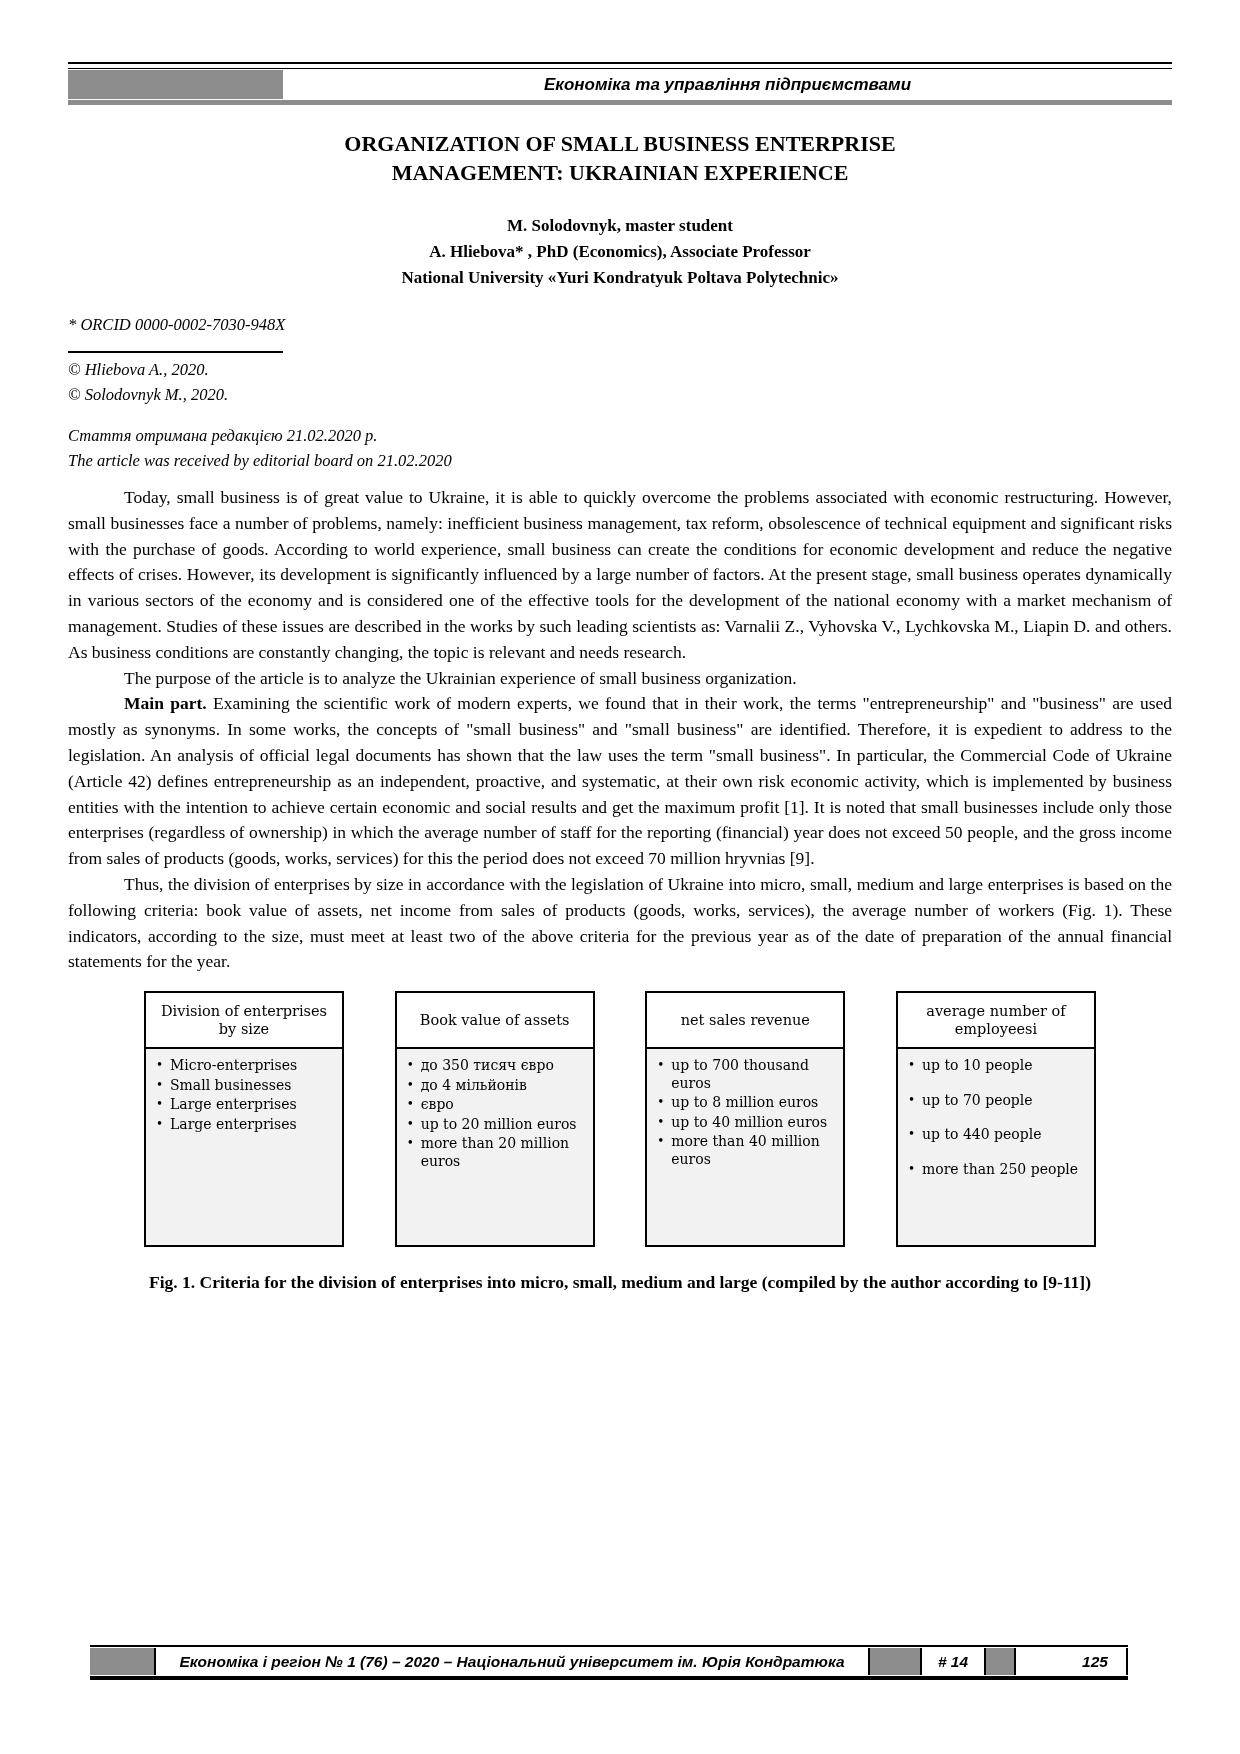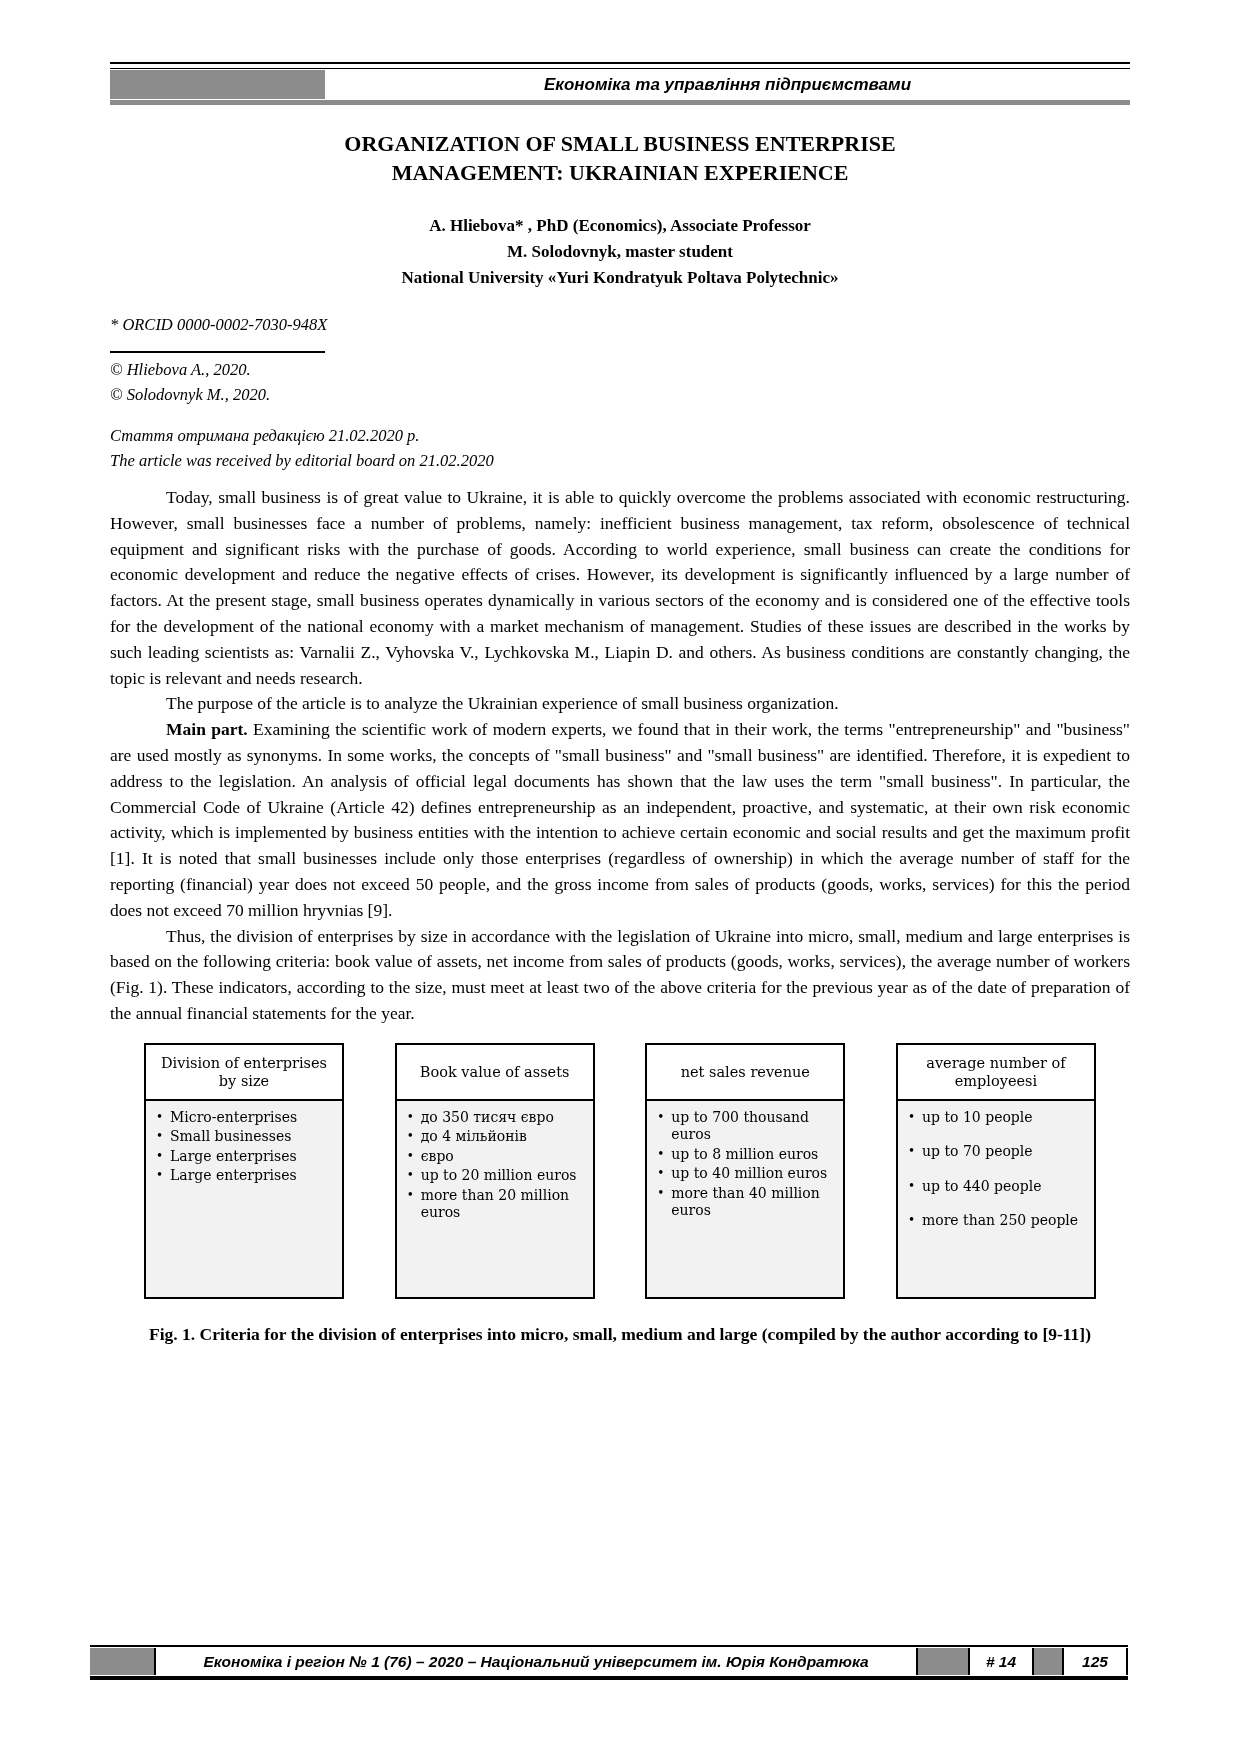--- a/index.html
+++ b/index.html
@@ -4,21 +4,21 @@
 <style>
   html,body{margin:0;padding:0;background:#ffffff;}
   .page{
     position:relative;
     width:1240px;height:1754px;
     background:#ffffff;
     font-family:"Liberation Serif", serif;
     color:#000;
     overflow:hidden;
   }
-  .content{margin:0 110px;}
+  .content{margin:0 68px;}
 
   
   .rule-double{margin-top:62px;height:4px;border-top:2px solid #000;border-bottom:1px solid #000;}
   .header-bar{display:flex;height:29px;margin-top:1px;}
   .header-gray{width:215px;background:#8c8c8c;}
   .header-title{
     flex:1;display:flex;align-items:center;justify-content:center;
     font-family:"Liberation Sans", sans-serif;
     font-style:italic;font-weight:bold;font-size:17px;
   }
@@ -61,21 +61,21 @@
   .footer{position:absolute;left:90px;right:112px;top:1645px;}
   .f-topline{border-top:2px solid #000;}
   .f-bar{display:flex;height:27px;margin-top:1px;}
   .f-cell{
     background:#fff;border-left:2px solid #000;border-right:2px solid #000;
     display:flex;align-items:center;justify-content:center;
     font-family:"Liberation Sans", sans-serif;font-style:italic;font-weight:bold;font-size:15.5px;
   }
   .f-journal{flex:1;}
   .f-issue{width:62px;}
-  .f-page{width:62px;}
+  .f-page{width:62px;padding-left:48px;}
   .f-gray{background:#8c8c8c;}
   .f-g1{width:64px;}
   .f-g2{width:50px;}
   .f-g3{width:28px;}
   .f-bottomline{border-top:4px solid #000;margin-top:1px;}
 </style>
 </head>
 <body>
 
 <div class="page">
@@ -89,22 +89,22 @@
     </div>
     <div class="header-underline"></div>
 
 
     <h1 class="title">
       <span class="tline">ORGANIZATION OF SMALL BUSINESS ENTERPRISE</span>
       <span class="tline">MANAGEMENT: UKRAINIAN EXPERIENCE</span>
     </h1>
 
     <div class="authors">
+      <div>M. Solodovnyk, master student</div>
       <div>A.  Hliebova* , PhD (Economics), Associate Professor</div>
-      <div>M. Solodovnyk, master student</div>
       <div>National University «Yuri Kondratyuk Poltava Polytechnic»</div>
     </div>
 
     <div class="orcid">* ORCID 0000-0002-7030-948X</div>
 
     <div class="short-rule"></div>
     <div class="copyright">
       <div>© Hliebova A., 2020.</div>
       <div>© Solodovnyk M., 2020.</div>
     </div>

